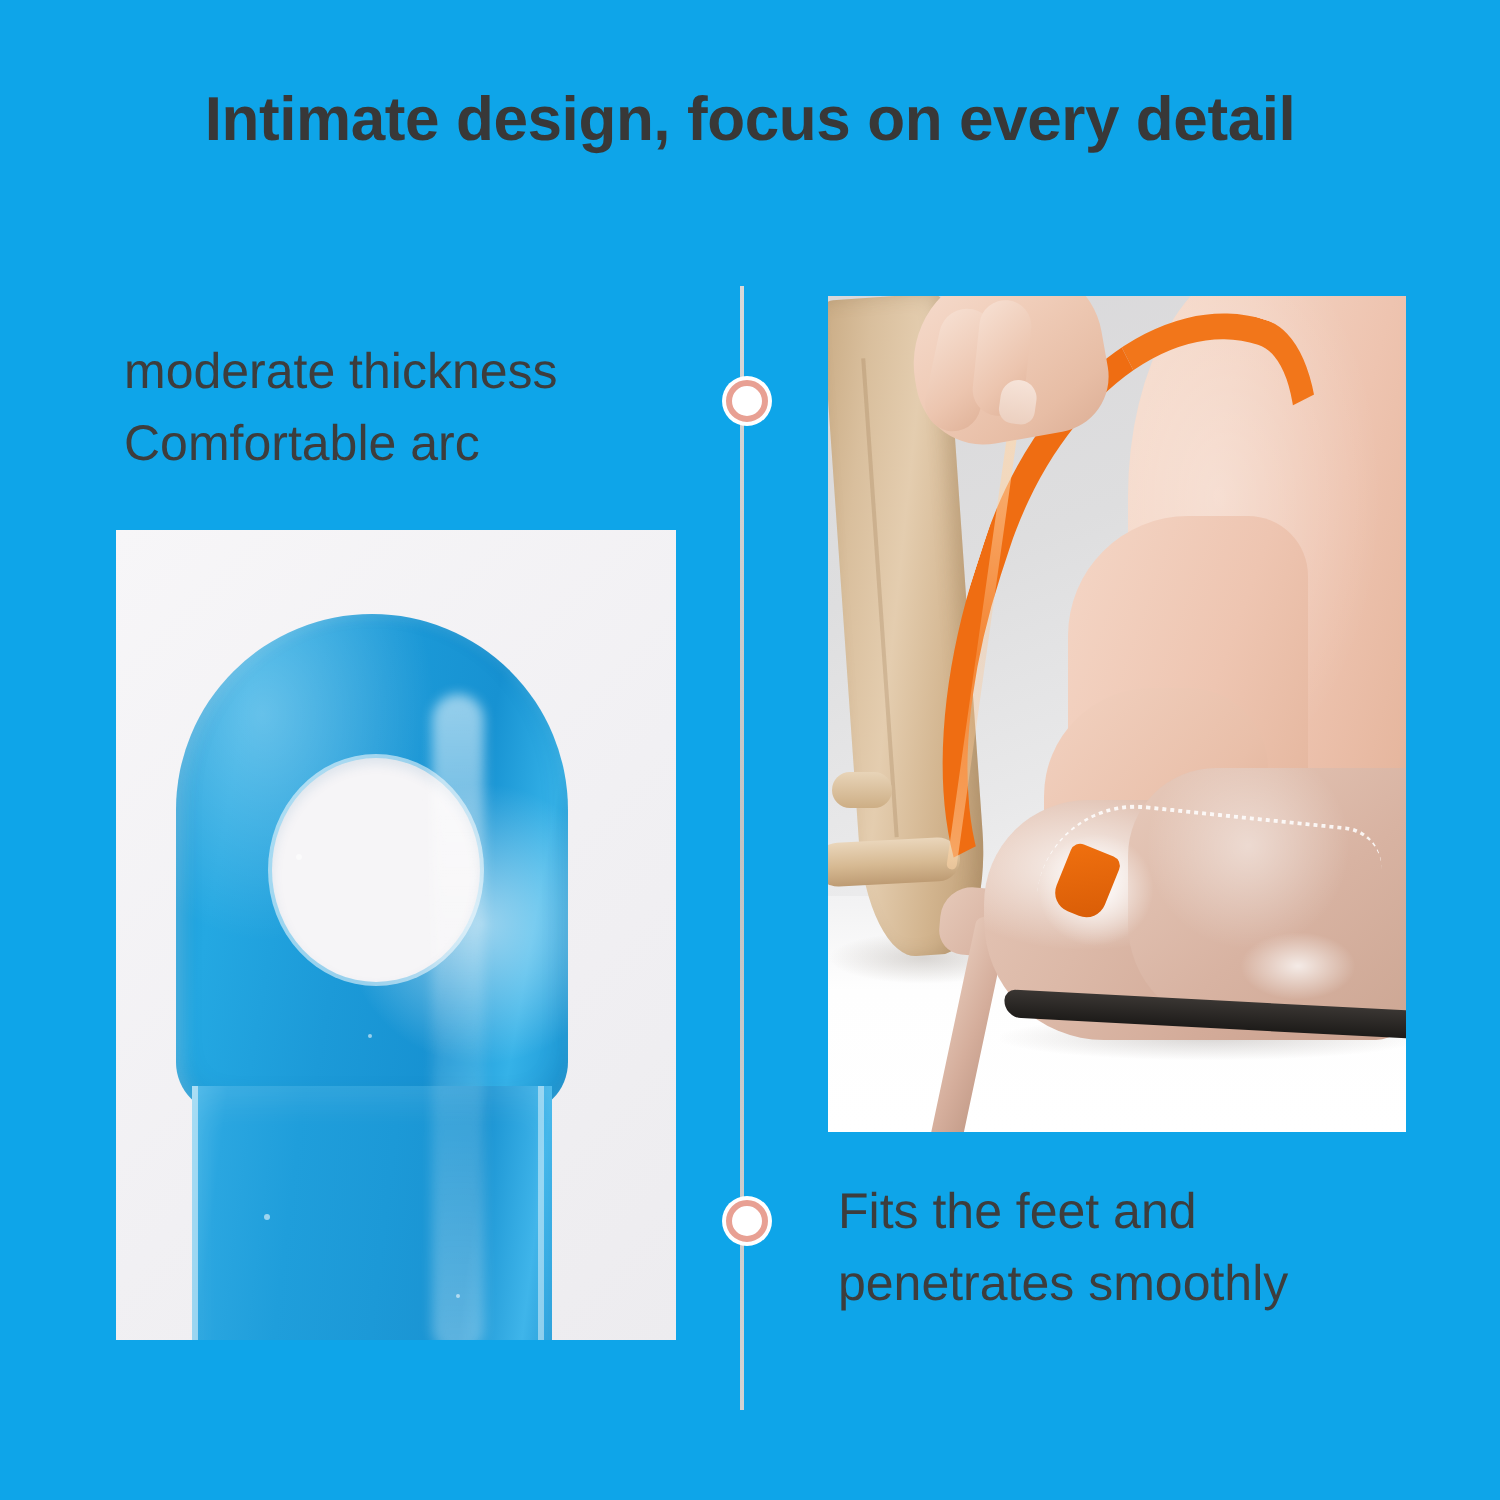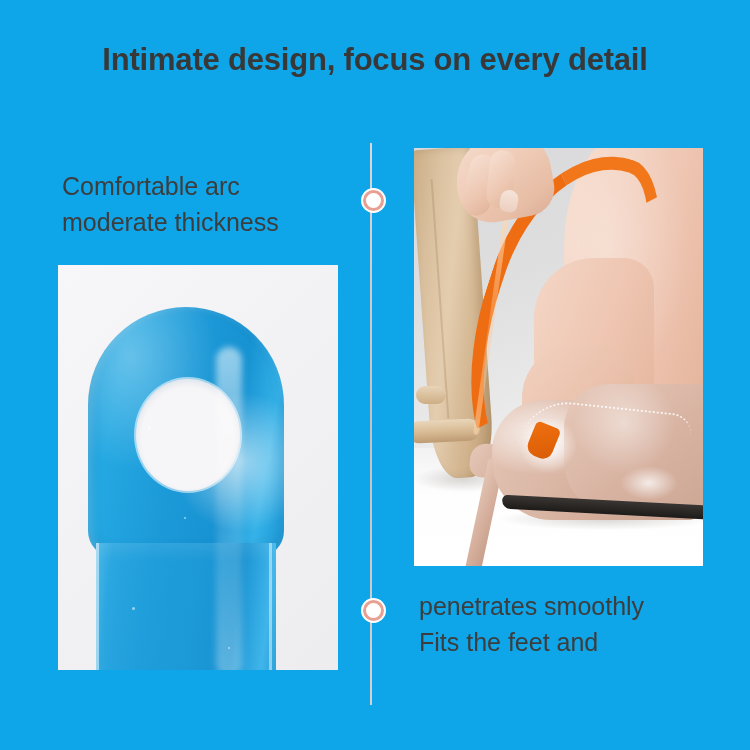--- a/index.html
+++ b/index.html
@@ -251,22 +251,22 @@
 
 <div class="page">
 
   <div class="title">Intimate design, focus on every detail</div>
 
   <div class="divider"></div>
   <div class="ring ring-top"></div>
   <div class="ring ring-bottom"></div>
 
   <div class="caption caption-left">
+    <div>moderate thickness</div>
     <div>Comfortable arc</div>
-    <div>moderate thickness</div>
   </div>
 
   <div class="photo photo-left">
     <div class="lp-bg"></div>
     <div class="horn">
       <div class="horn-head"></div>
       <div class="horn-hole"></div>
       <div class="horn-shaft"></div>
       <div class="horn-edge-l"></div>
       <div class="horn-edge-r"></div>
@@ -308,17 +308,17 @@
       <div class="oh-tip"></div>
     </div>
 
     <div class="hand"></div>
     <div class="finger f1"></div>
     <div class="finger f2"></div>
     <div class="nail"></div>
   </div>
 
   <div class="caption caption-right">
+    <div>Fits the feet and</div>
     <div>penetrates smoothly</div>
-    <div>Fits the feet and</div>
   </div>
 
 </div>
 
 </body></html>

